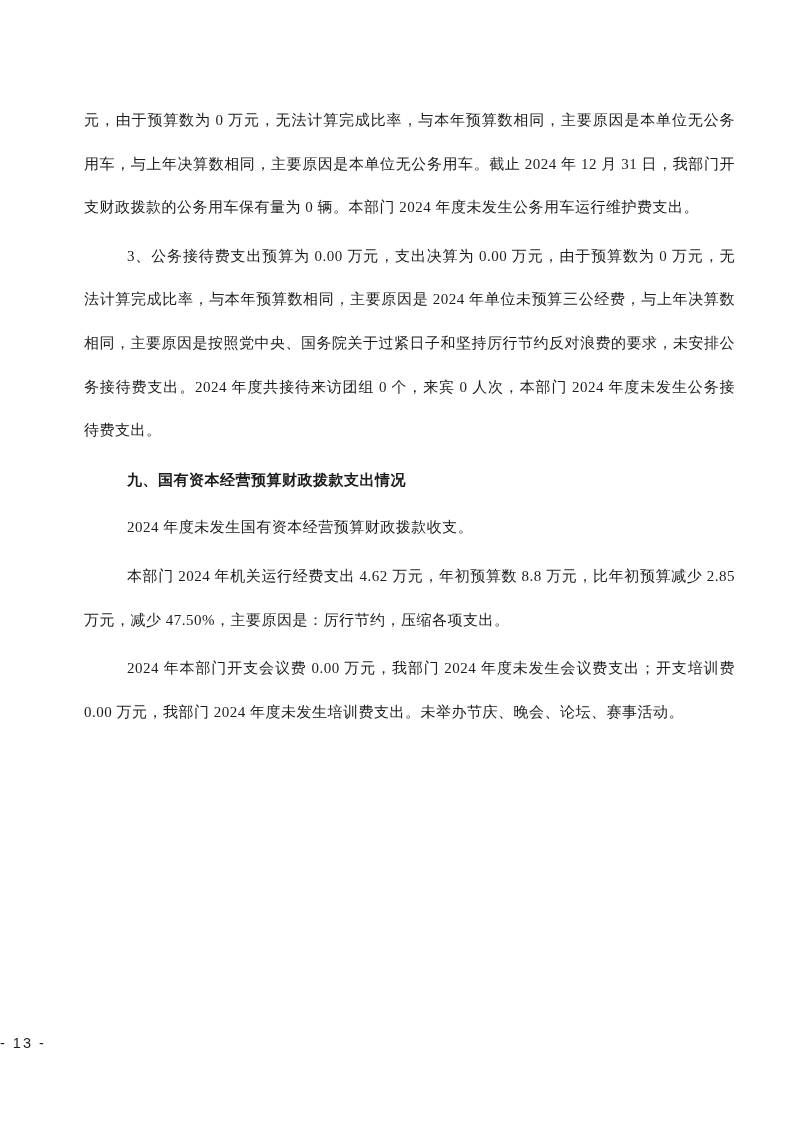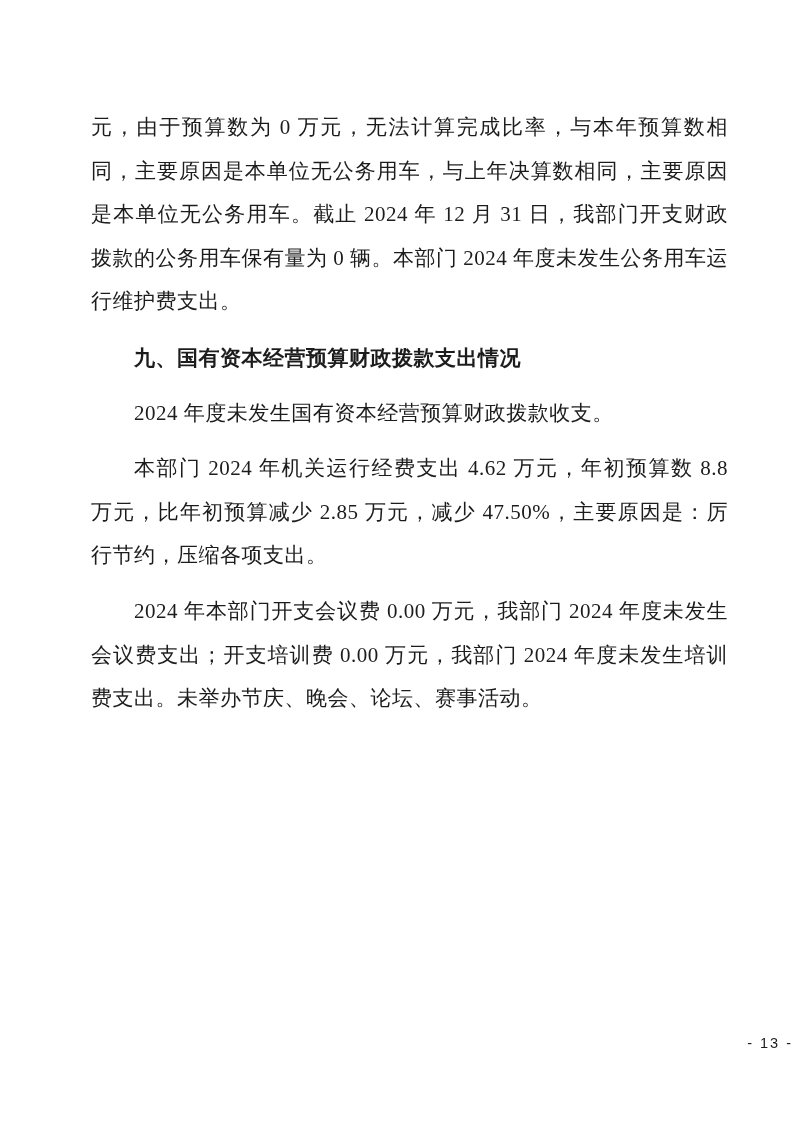--- a/index.html
+++ b/index.html
@@ -16,59 +16,60 @@
     font-family: "Liberation Serif", "DejaVu Serif", serif;
     color: #1c1c1c;
   }
   .content {
     position: absolute;
     left: 79px;
     top: 94px;
     width: 661px;
   }
   .block {
-    font-size: 21px;
+    font-size: 15px;
     line-height: 43.6px;
     text-align: justify;
     text-align-last: left;
     text-justify: inter-ideograph;
     letter-spacing: 0.5px;
-    margin: 12px;
+    margin: 5px;
   }
   .body-block {
     text-indent: 43px;
     font-weight: normal;
   }
   .body-block.no-indent {
     text-indent: 0;
   }
   .heading-block {
     text-indent: 43px;
     font-weight: bold;
     font-family: "Liberation Sans", "DejaVu Sans", sans-serif;
   }
   .footer {
     position: absolute;
     top: 1035px;
     left: 0;
     width: 100%;
-    text-align: right;
+    text-align: left;
     font-size: 14.5px;
     letter-spacing: 2px;
     color: #1c1c1c;
     font-family: "Liberation Sans", "DejaVu Sans", sans-serif;
   }
 </style>
 </head>
 <body>
 
 <div class="page">
   <div class="content">
     <p class="block body-block no-indent">元，由于预算数为 0 万元，无法计算完成比率，与本年预算数相同，主要原因是本单位无公务用车，与上年决算数相同，主要原因是本单位无公务用车。截止 2024 年 12 月 31 日，我部门开支财政拨款的公务用车保有量为 0 辆。本部门 2024 年度未发生公务用车运行维护费支出。</p>
 
+    <p class="block body-block">3、公务接待费支出预算为 0.00 万元，支出决算为 0.00 万元，由于预算数为 0 万元，无法计算完成比率，与本年预算数相同，主要原因是 2024 年单位未预算三公经费，与上年决算数相同，主要原因是按照党中央、国务院关于过紧日子和坚持厉行节约反对浪费的要求，未安排公务接待费支出。2024 年度共接待来访团组 0 个，来宾 0 人次，本部门 2024 年度未发生公务接待费支出。</p>
 
 
 
     <h2 class="block heading-block">九、国有资本经营预算财政拨款支出情况</h2>
 
     <p class="block body-block">2024 年度未发生国有资本经营预算财政拨款收支。</p>
 
 
     <p class="block body-block">本部门 2024 年机关运行经费支出 4.62 万元，年初预算数 8.8 万元，比年初预算减少 2.85 万元，减少 47.50%，主要原因是：厉行节约，压缩各项支出。</p>
 

